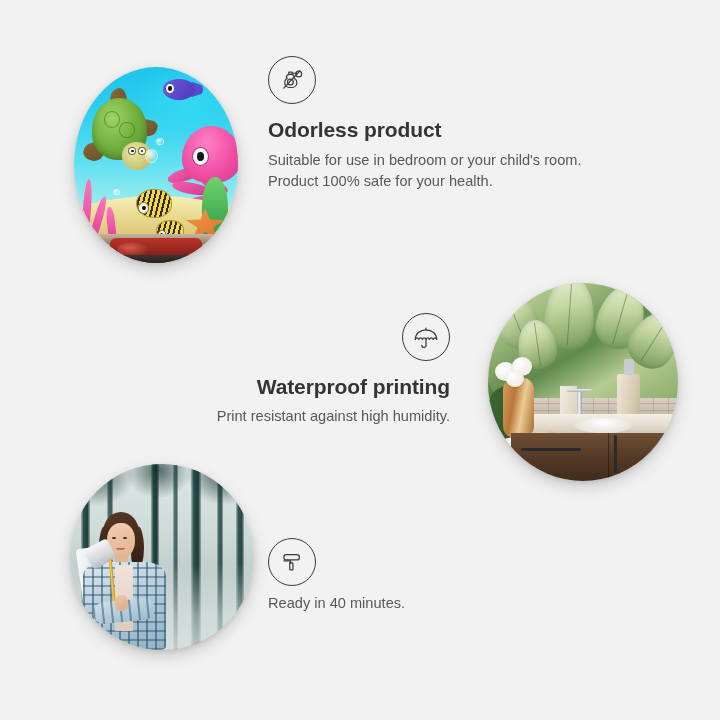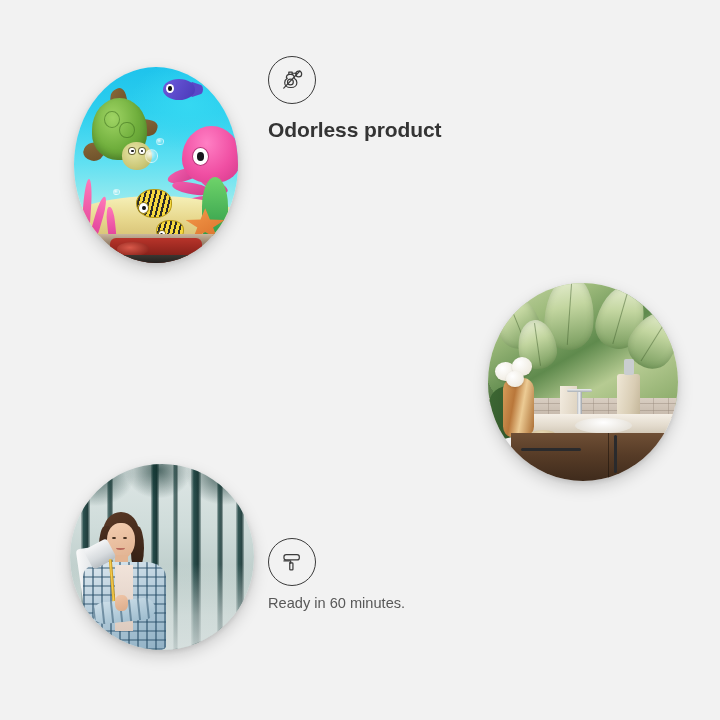--- a/index.html
+++ b/index.html
@@ -555,28 +555,41 @@
         <path d="M10 13.5c0-2 1.6-3.5 3.6-3.5h1.2c2 0 3.6 1.5 3.6 3.5v0.6c1.7 1 2.8 2.7 2.8 4.7 0 3-2.6 5.2-5.9 5.2h-1.2c-3.3 0-5.9-2.2-5.9-5.2 0-2 1.1-3.7 2.8-4.7z"></path>
         <path d="M12.6 10V7.6h3.6V10"></path>
         <path d="M16.2 8.8h3.3"></path>
         <circle cx="23.2" cy="9.6" r="3.1"></circle>
         <path d="M19.5 8.8l1.2 0.4"></path>
         <circle cx="14.3" cy="18.2" r="3.1"></circle>
         <line x1="7.2" y1="24.6" x2="24.4" y2="6.4"></line>
       </svg>
     </div>
     <div class="feat-title">Odorless product</div>
+    <div class="feat-desc">Suitable for use in bedroom or your child's room. Product 100% safe for your health.</div>
   </div>
 
+  <div class="feature" id="feature-waterproof">
+    <div class="icon-circle">
+      <svg width="30" height="30" viewBox="0 0 32 32" fill="none" stroke="#3b3b3b" stroke-width="1.3" stroke-linecap="round" stroke-linejoin="round">
+        <line x1="16" y1="6.4" x2="16" y2="8.4"></line>
+        <path d="M4.6 18.6c0-6 5.1-10.2 11.4-10.2s11.4 4.2 11.4 10.2"></path>
+        <path d="M4.6 18.6c1.1-2.3 2.8-2.3 3.8 0 1.1-2.3 2.8-2.3 3.8 0 1.1-2.3 2.8-2.3 3.8 0 1.1-2.3 2.8-2.3 3.8 0 1.1-2.3 2.8-2.3 3.8 0 1.1-2.3 2.8-2.3 3.8 0"></path>
+        <path d="M16 18.6v6.1c0 1.3-1 2.3-2.3 2.3-1.2 0-2.2-0.9-2.3-2.1"></path>
+      </svg>
+    </div>
+    <div class="feat-title">Waterproof printing</div>
+    <div class="feat-desc">Print resistant against high humidity.</div>
+  </div>
 
   <div class="feature" id="feature-install">
     <div class="icon-circle">
       <svg width="30" height="30" viewBox="0 0 32 32" fill="none" stroke="#3b3b3b" stroke-width="1.3" stroke-linecap="round" stroke-linejoin="round">
         <rect x="7.4" y="8.2" width="16.4" height="5.6" rx="2.4"></rect>
         <path d="M7.4 14.8h7.2v2.2"></path>
         <path d="M14.6 17h-1.2"></path>
         <rect x="13.6" y="17" width="3.4" height="7.4" rx="0.8"></rect>
       </svg>
     </div>
-    <div class="feat-desc">Ready in 60 minutes.</div>
+    <div class="feat-desc">Ready in 40 minutes.</div>
   </div>
 
 </div>
 
 </body></html>

